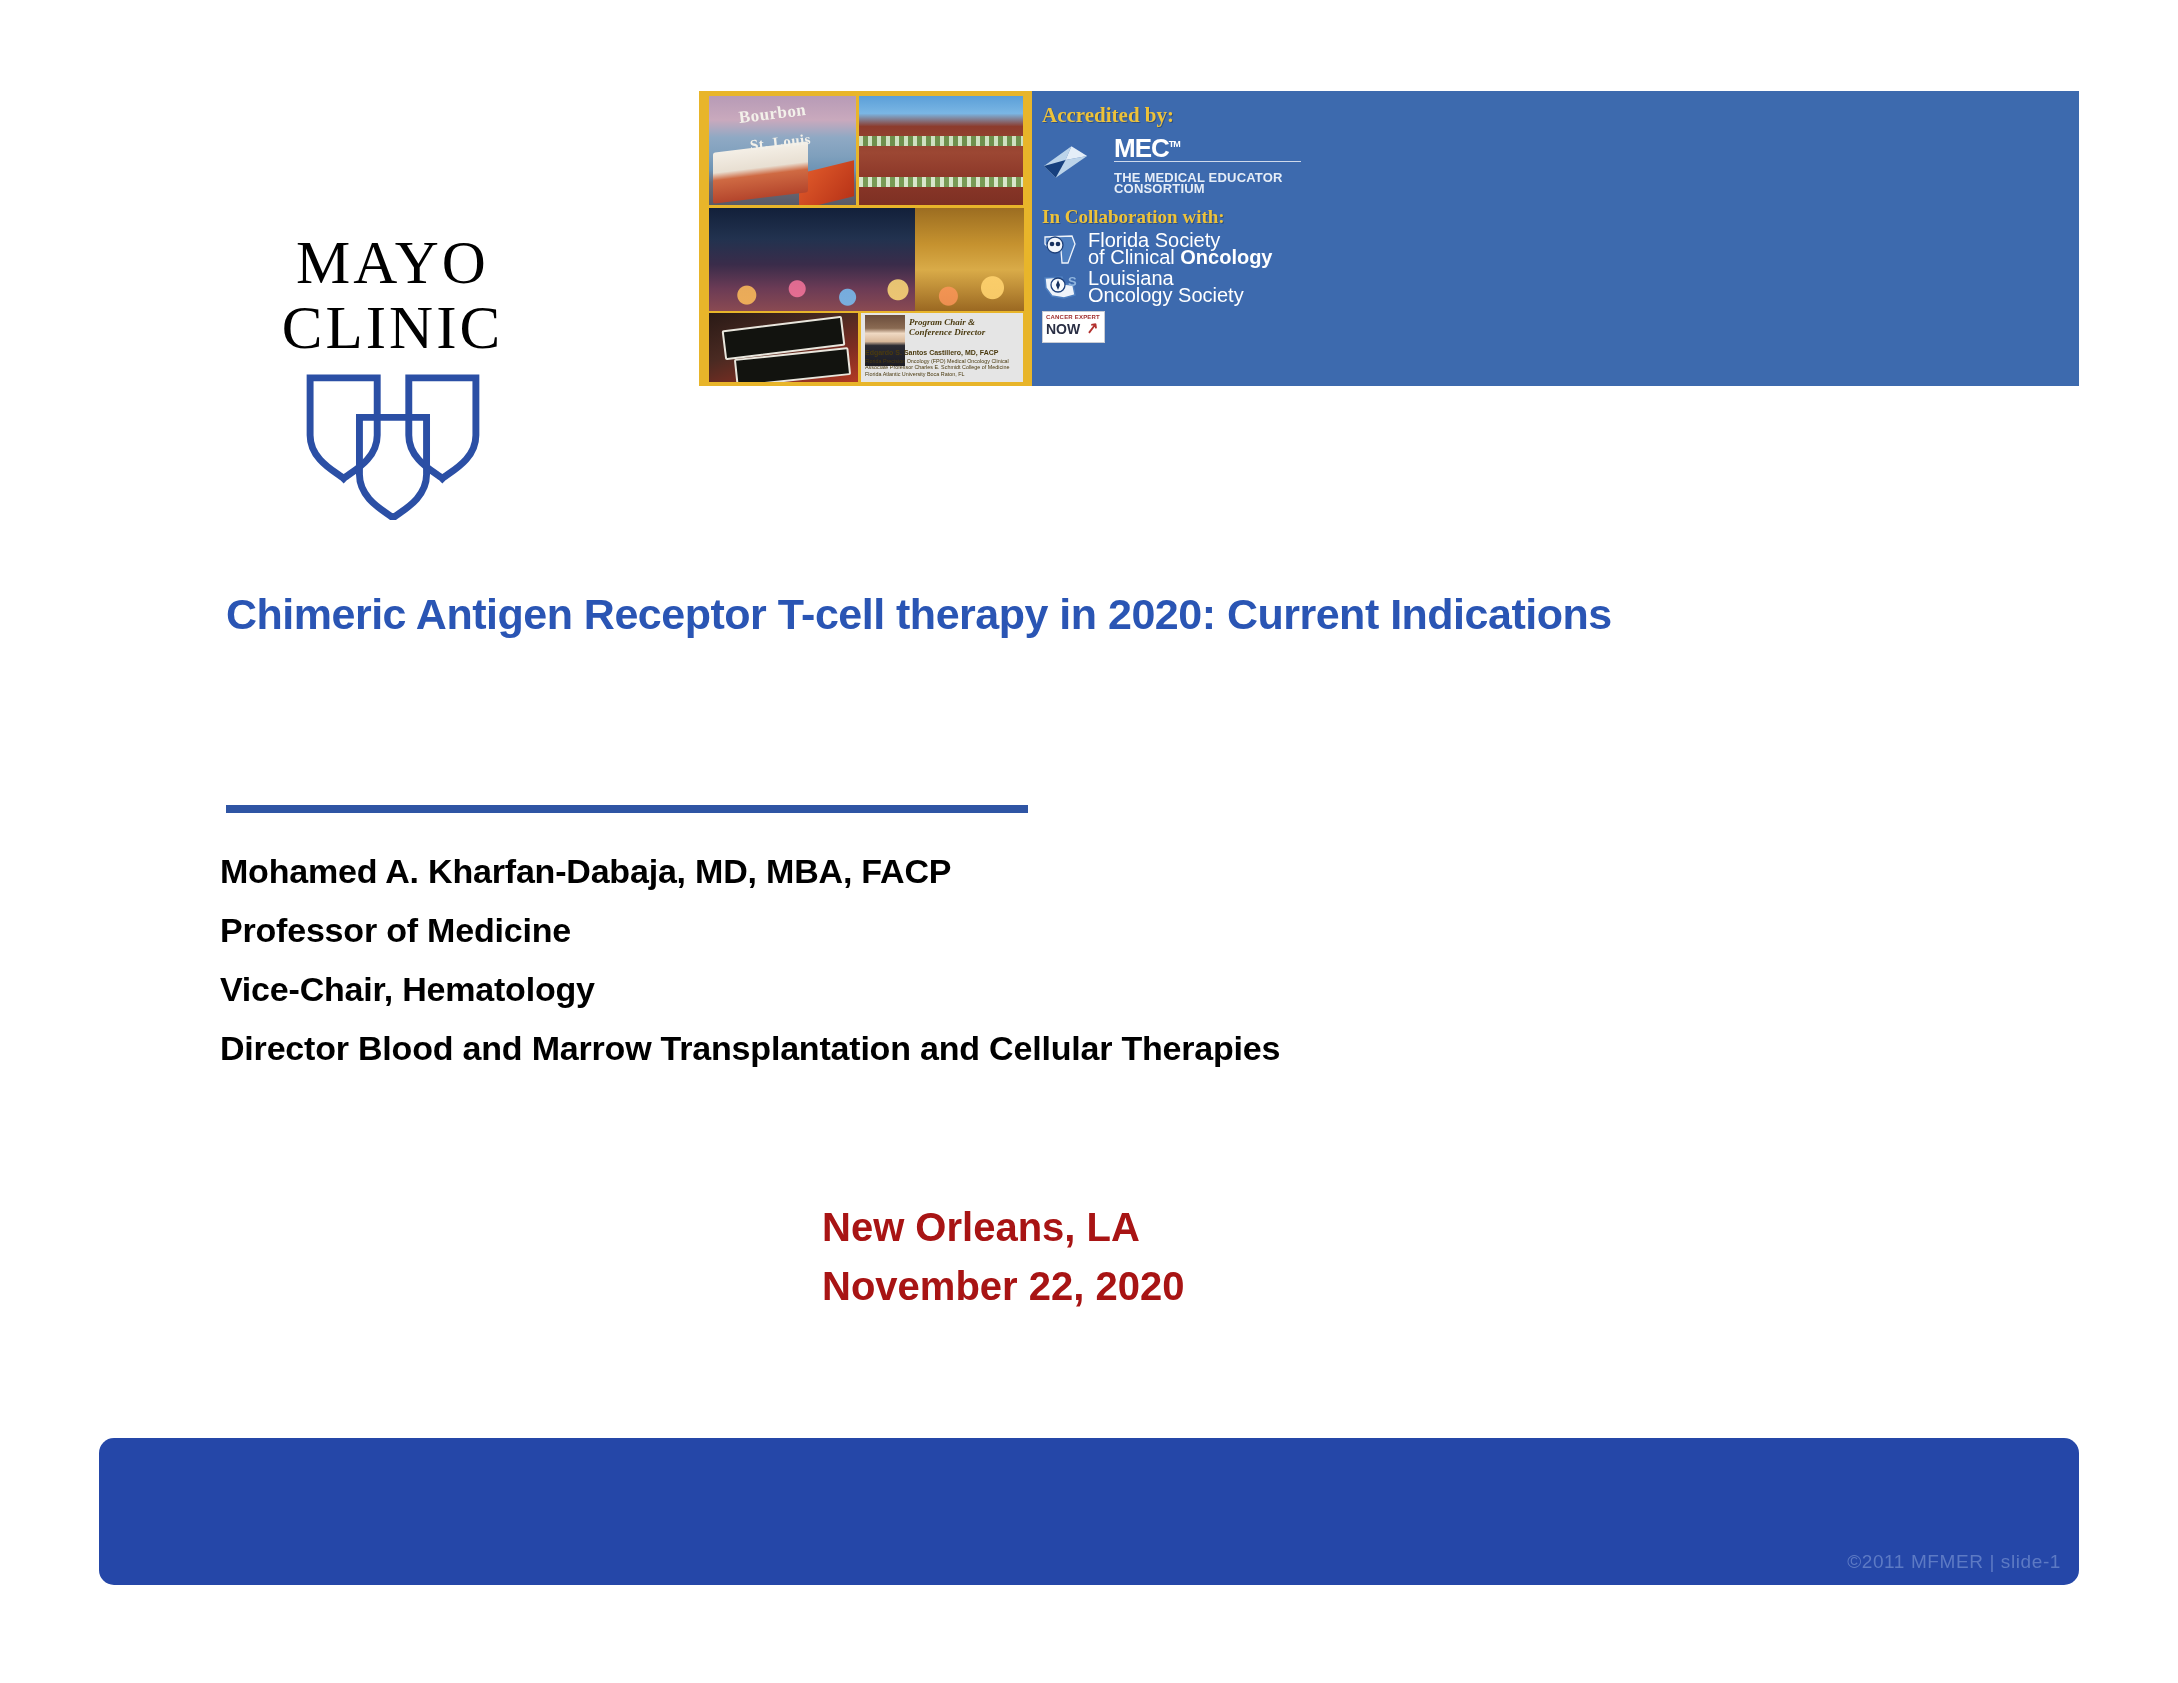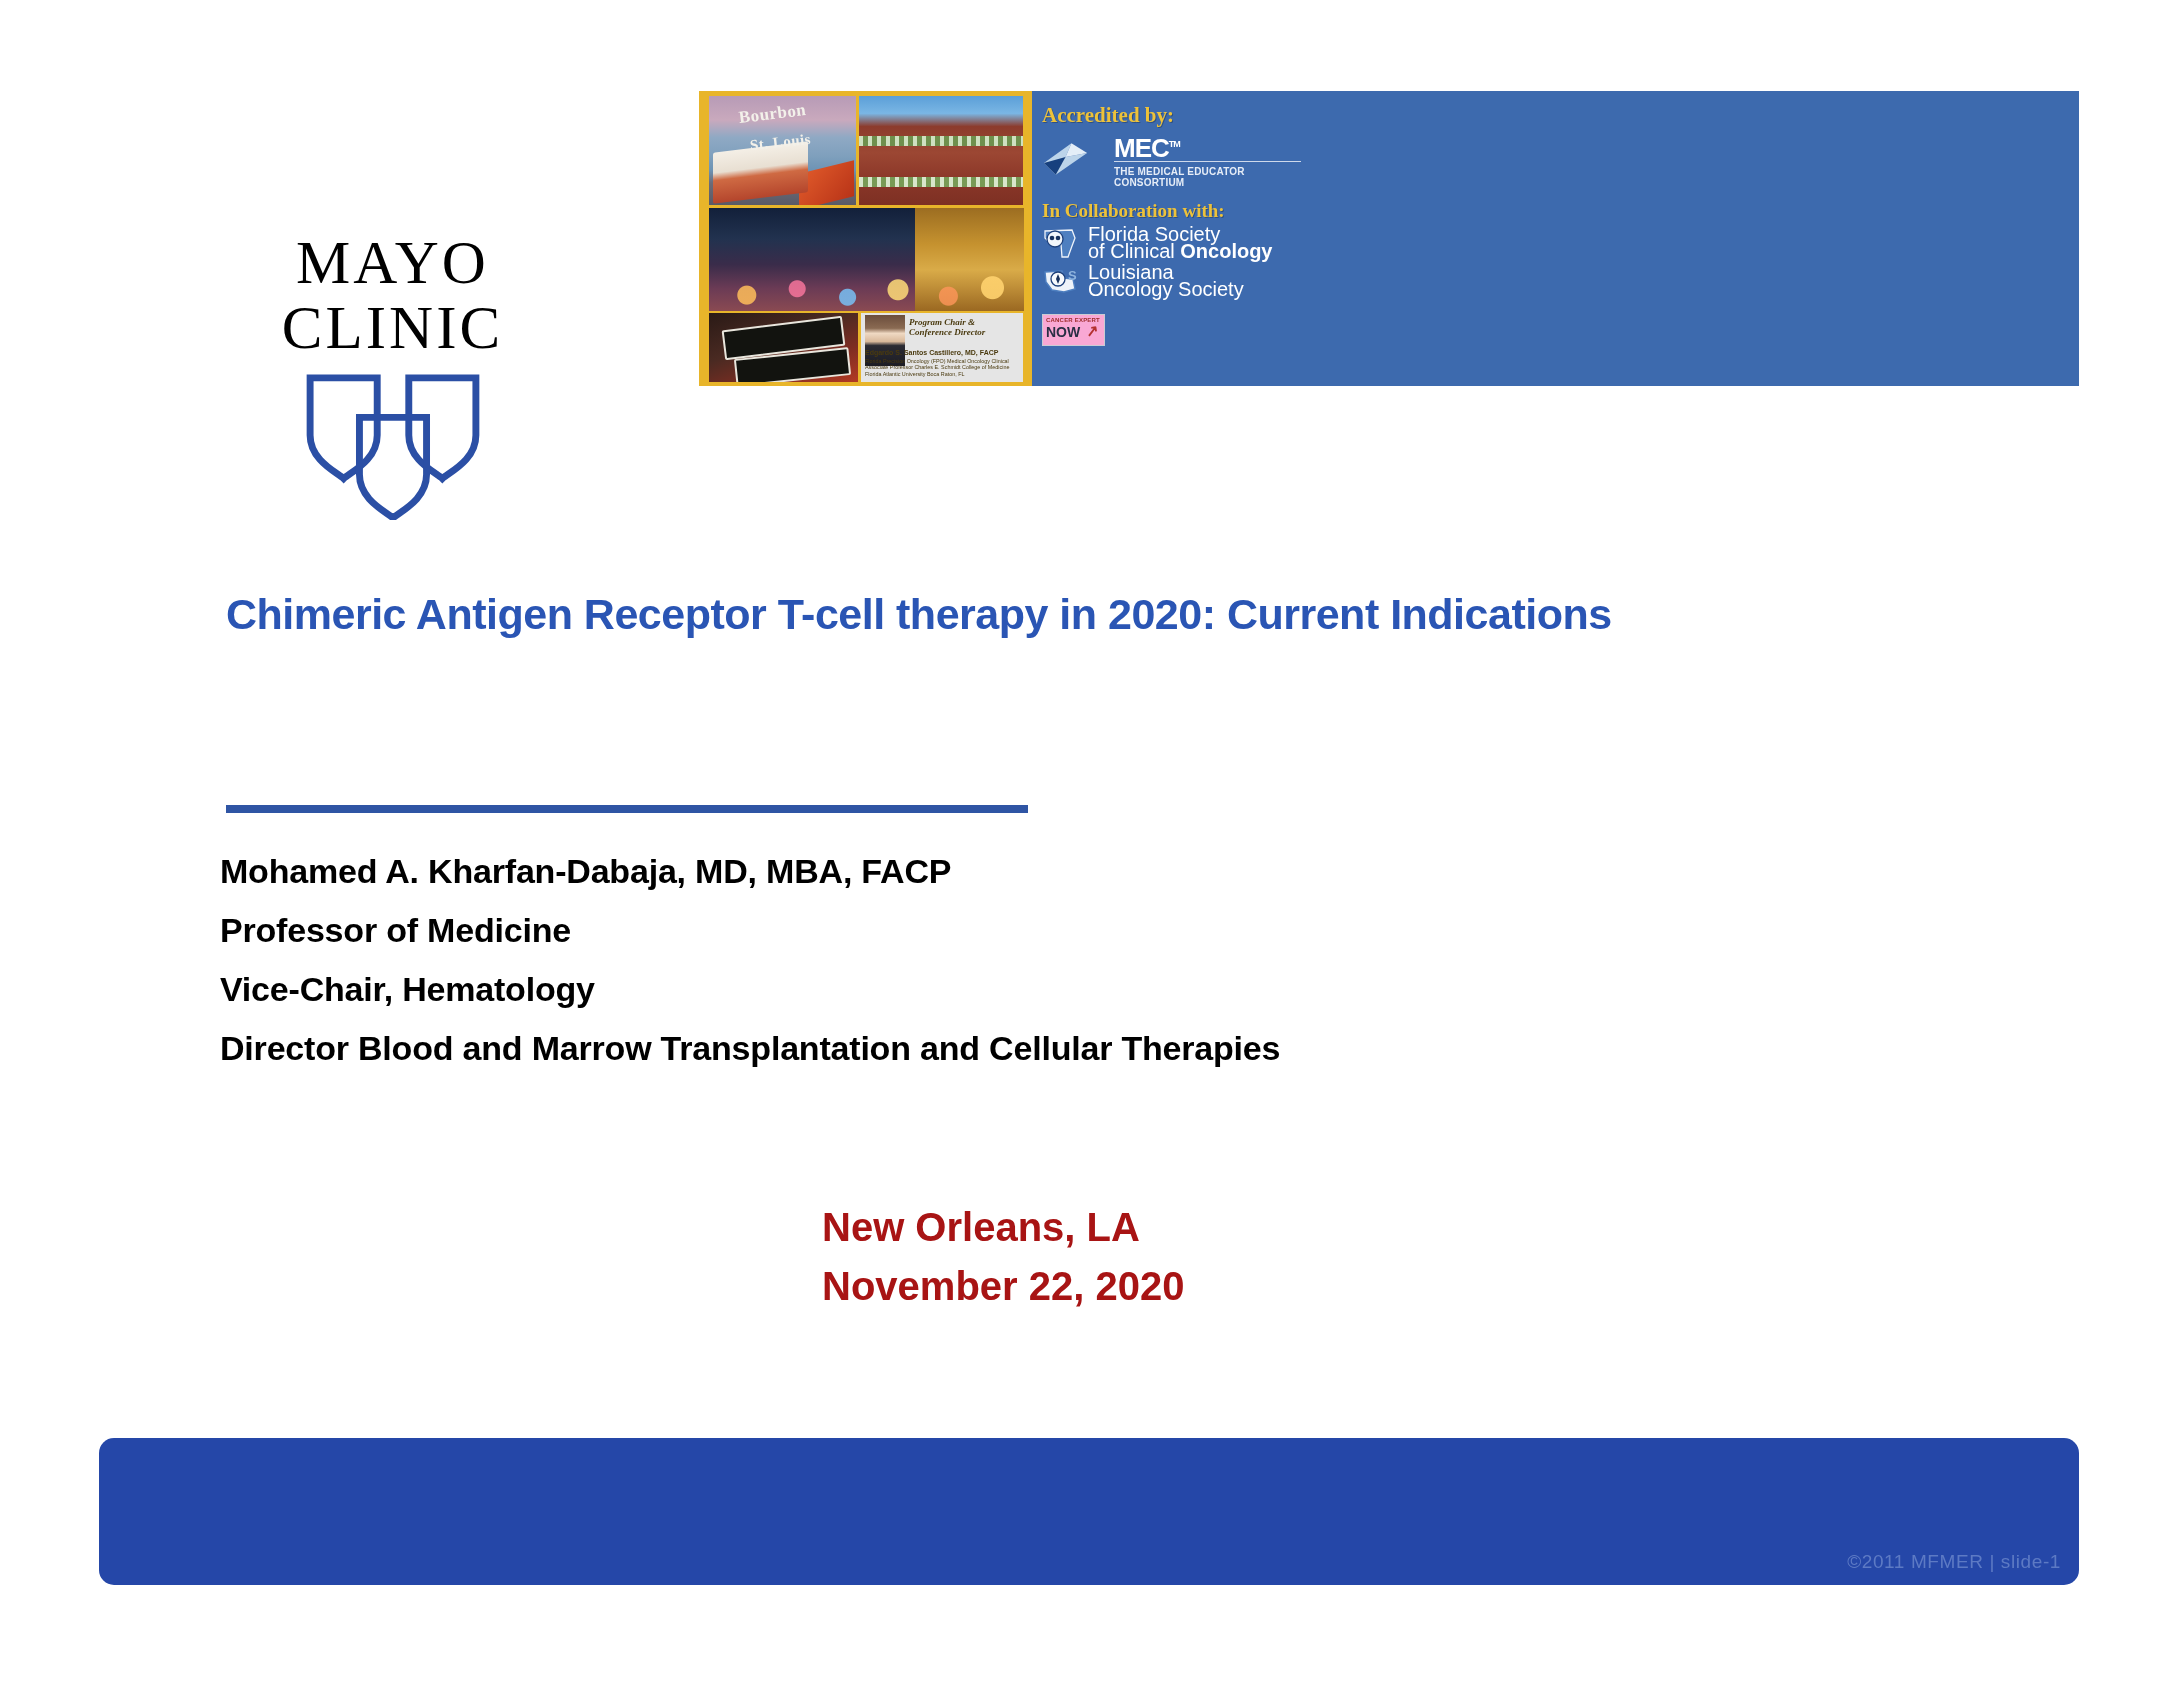--- a/index.html
+++ b/index.html
@@ -79,30 +79,30 @@
     font-size:35px;line-height:40px;letter-spacing:0.5px;}
 
   .banner-side{flex:0 0 auto;width:259px;position:relative;padding:12px 8px 0 10px;}
   .side-head{color:#edc23a;font-family:"Liberation Serif",serif;font-weight:700;
     font-size:21px;line-height:24px;text-shadow:1px 1px 0 rgba(0,0,0,.25);}
   .mec-row{display:flex;align-items:center;margin-top:4px;}
   .mec-logo{width:51px;height:36px;flex:0 0 auto;position:relative;}
   .mec-txt{margin-left:21px;}
   .mec-word{color:#ffffff;font-weight:700;font-size:26px;line-height:26px;letter-spacing:-1px;}
   .mec-word small{font-size:9px;vertical-align:super;}
-  .mec-sub{color:#e6edf7;font-weight:700;font-size:10px;line-height:11px;
-    letter-spacing:0.2px;border-top:1px solid rgba(255,255,255,.75);padding-top:4px;}
+  .mec-sub{color:#e6edf7;font-weight:700;font-size:13px;line-height:11px;
+    letter-spacing:0.2px;border-top:1px solid rgba(255,255,255,.75);padding-top:10px;}
   .side-head2{color:#edc23a;font-family:"Liberation Serif",serif;font-weight:700;
     font-size:19px;line-height:22px;margin-top:12px;text-shadow:1px 1px 0 rgba(0,0,0,.25);}
   .soc-row{display:flex;align-items:center;margin-top:4px;}
   .soc-ico{width:40px;height:34px;flex:0 0 auto;position:relative;}
   .soc-txt{margin-left:6px;color:#ffffff;font-size:20px;line-height:17px;}
   .soc-txt b{font-weight:700;}
   .soc-txt .thin{font-weight:400;}
-  .cen-badge{margin-top:16px;width:61px;height:30px;background:#f9a8d4;
+  .cen-badge{margin-top:7px;width:61px;height:30px;background:#ffffff;
     border:1px solid #c9ccd4;position:relative;text-decoration:underline;}
   .cen-t{position:absolute;left:3px;top:2px;color:#9e2b2b;font-size:6px;font-weight:700;letter-spacing:0.2px;}
   .cen-n{position:absolute;left:3px;top:10px;color:#2a2f45;font-size:14px;font-weight:700;line-height:14px;}
   .cen-arrow{position:absolute;right:5px;bottom:5px;color:#b3312f;font-size:15px;font-weight:700;
     transform:rotate(-8deg);}
 
   
   .mayo{position:absolute;left:249px;top:230px;width:287px;height:297px;}
   .mayo-word{font-family:"Liberation Serif",serif;color:#000000;text-align:center;}
   .mayo-l1{font-size:61px;line-height:65px;letter-spacing:3px;}

